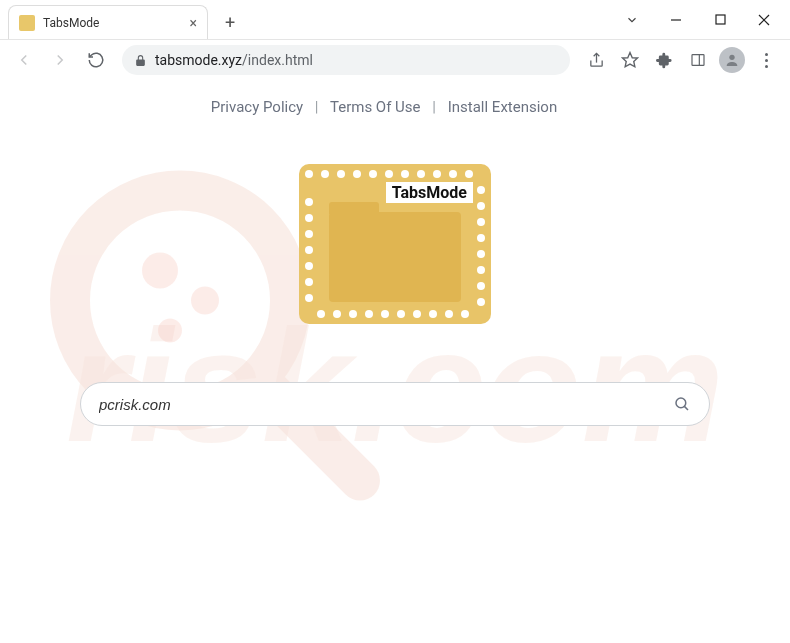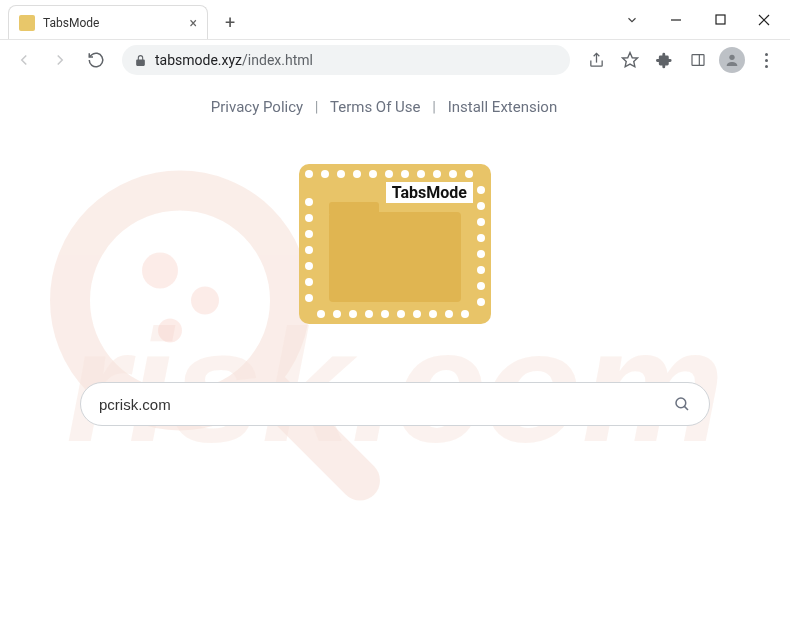--- a/index.html
+++ b/index.html
@@ -244,20 +244,21 @@
   padding: 0 18px;
   background: #fff;
 }
 .search-input {
   flex: 1;
   border: none;
   outline: none;
   font-size: 15px;
   color: #333;
   background: transparent;
+  font-style: italic;
 }
 .search-btn {
   color: #6b7280;
   cursor: pointer;
   display: flex;
   align-items: center;
 }
 </style>
 </head>
 <body>

